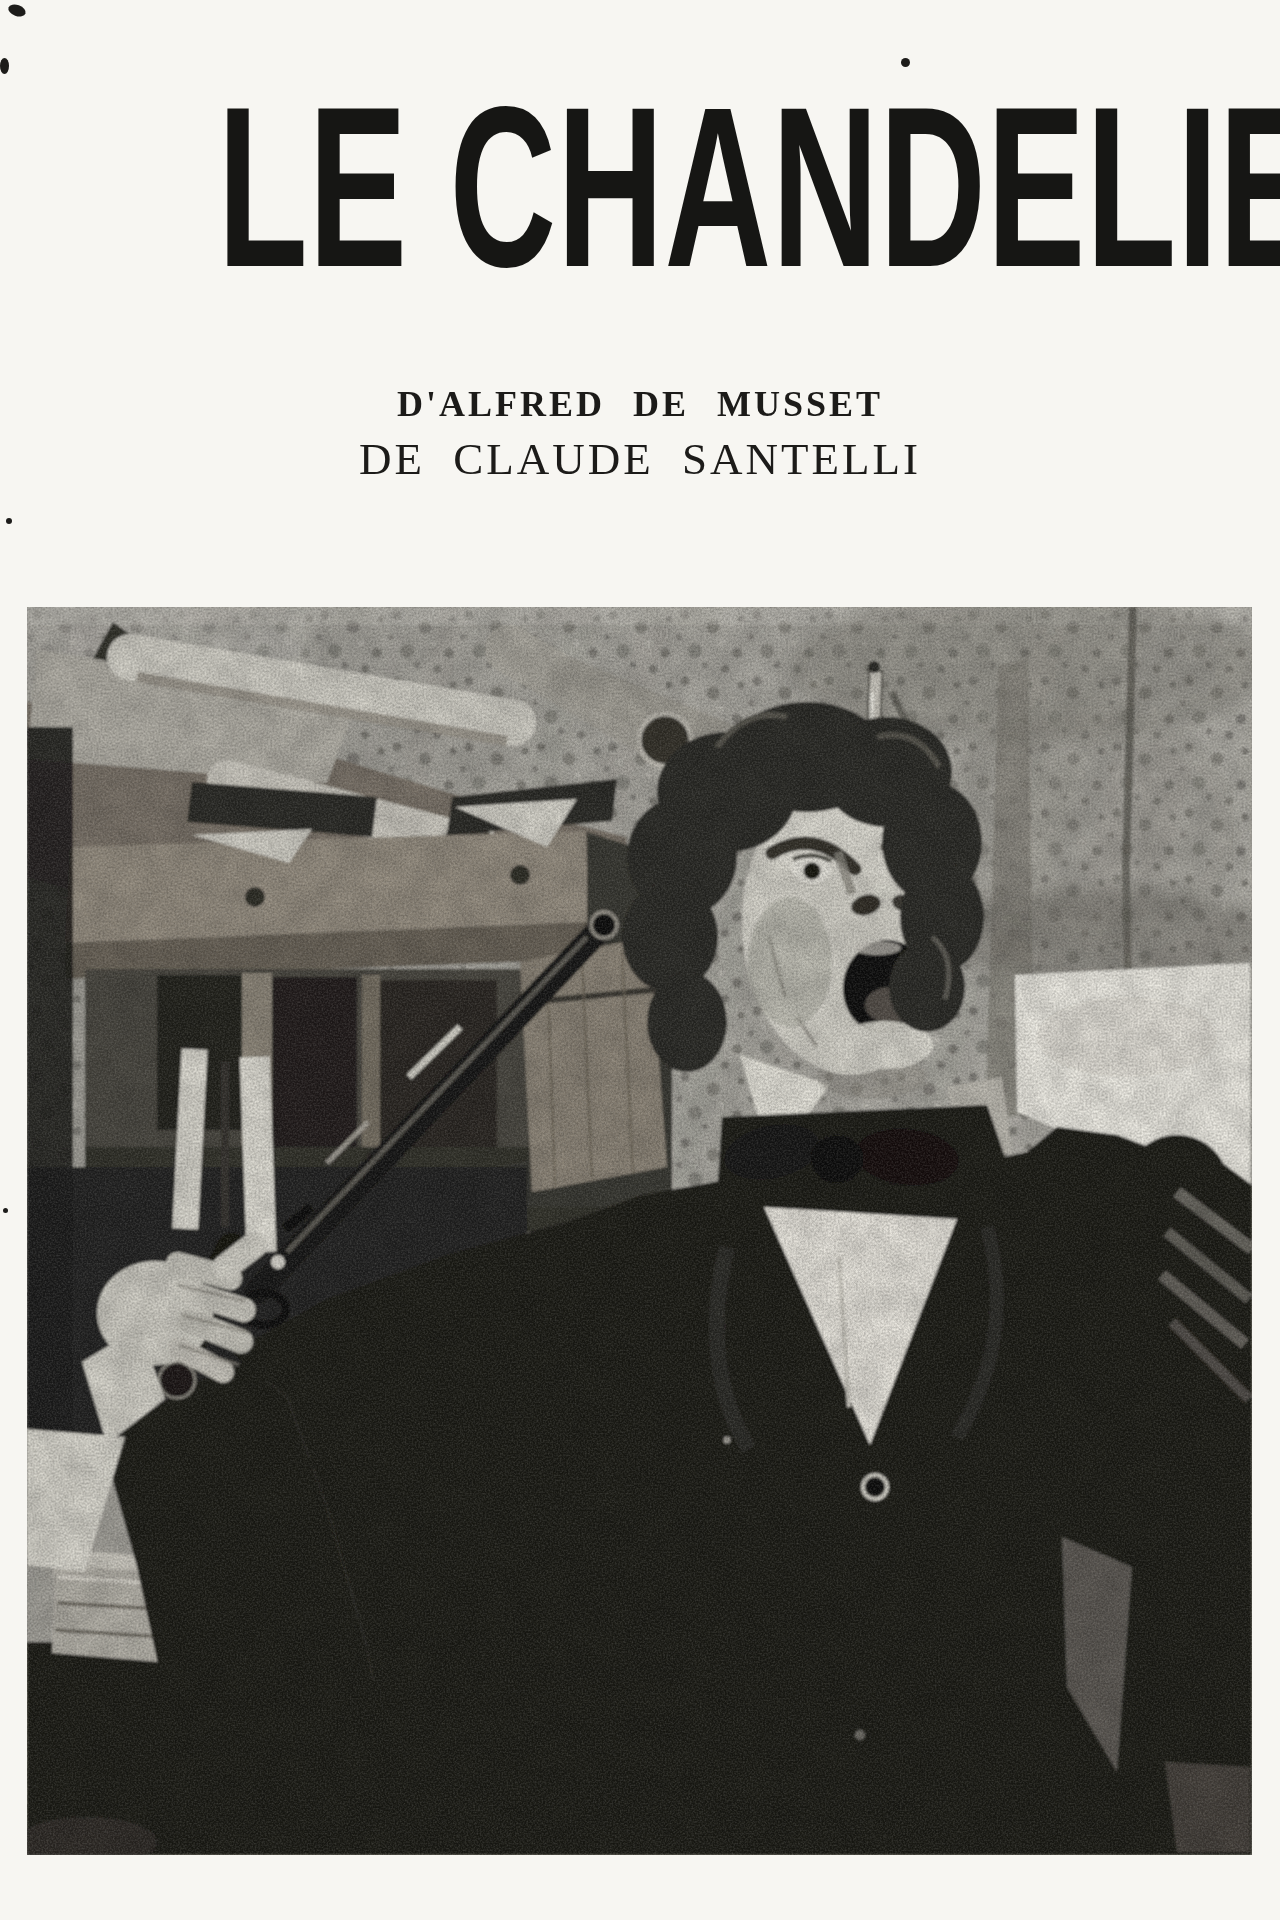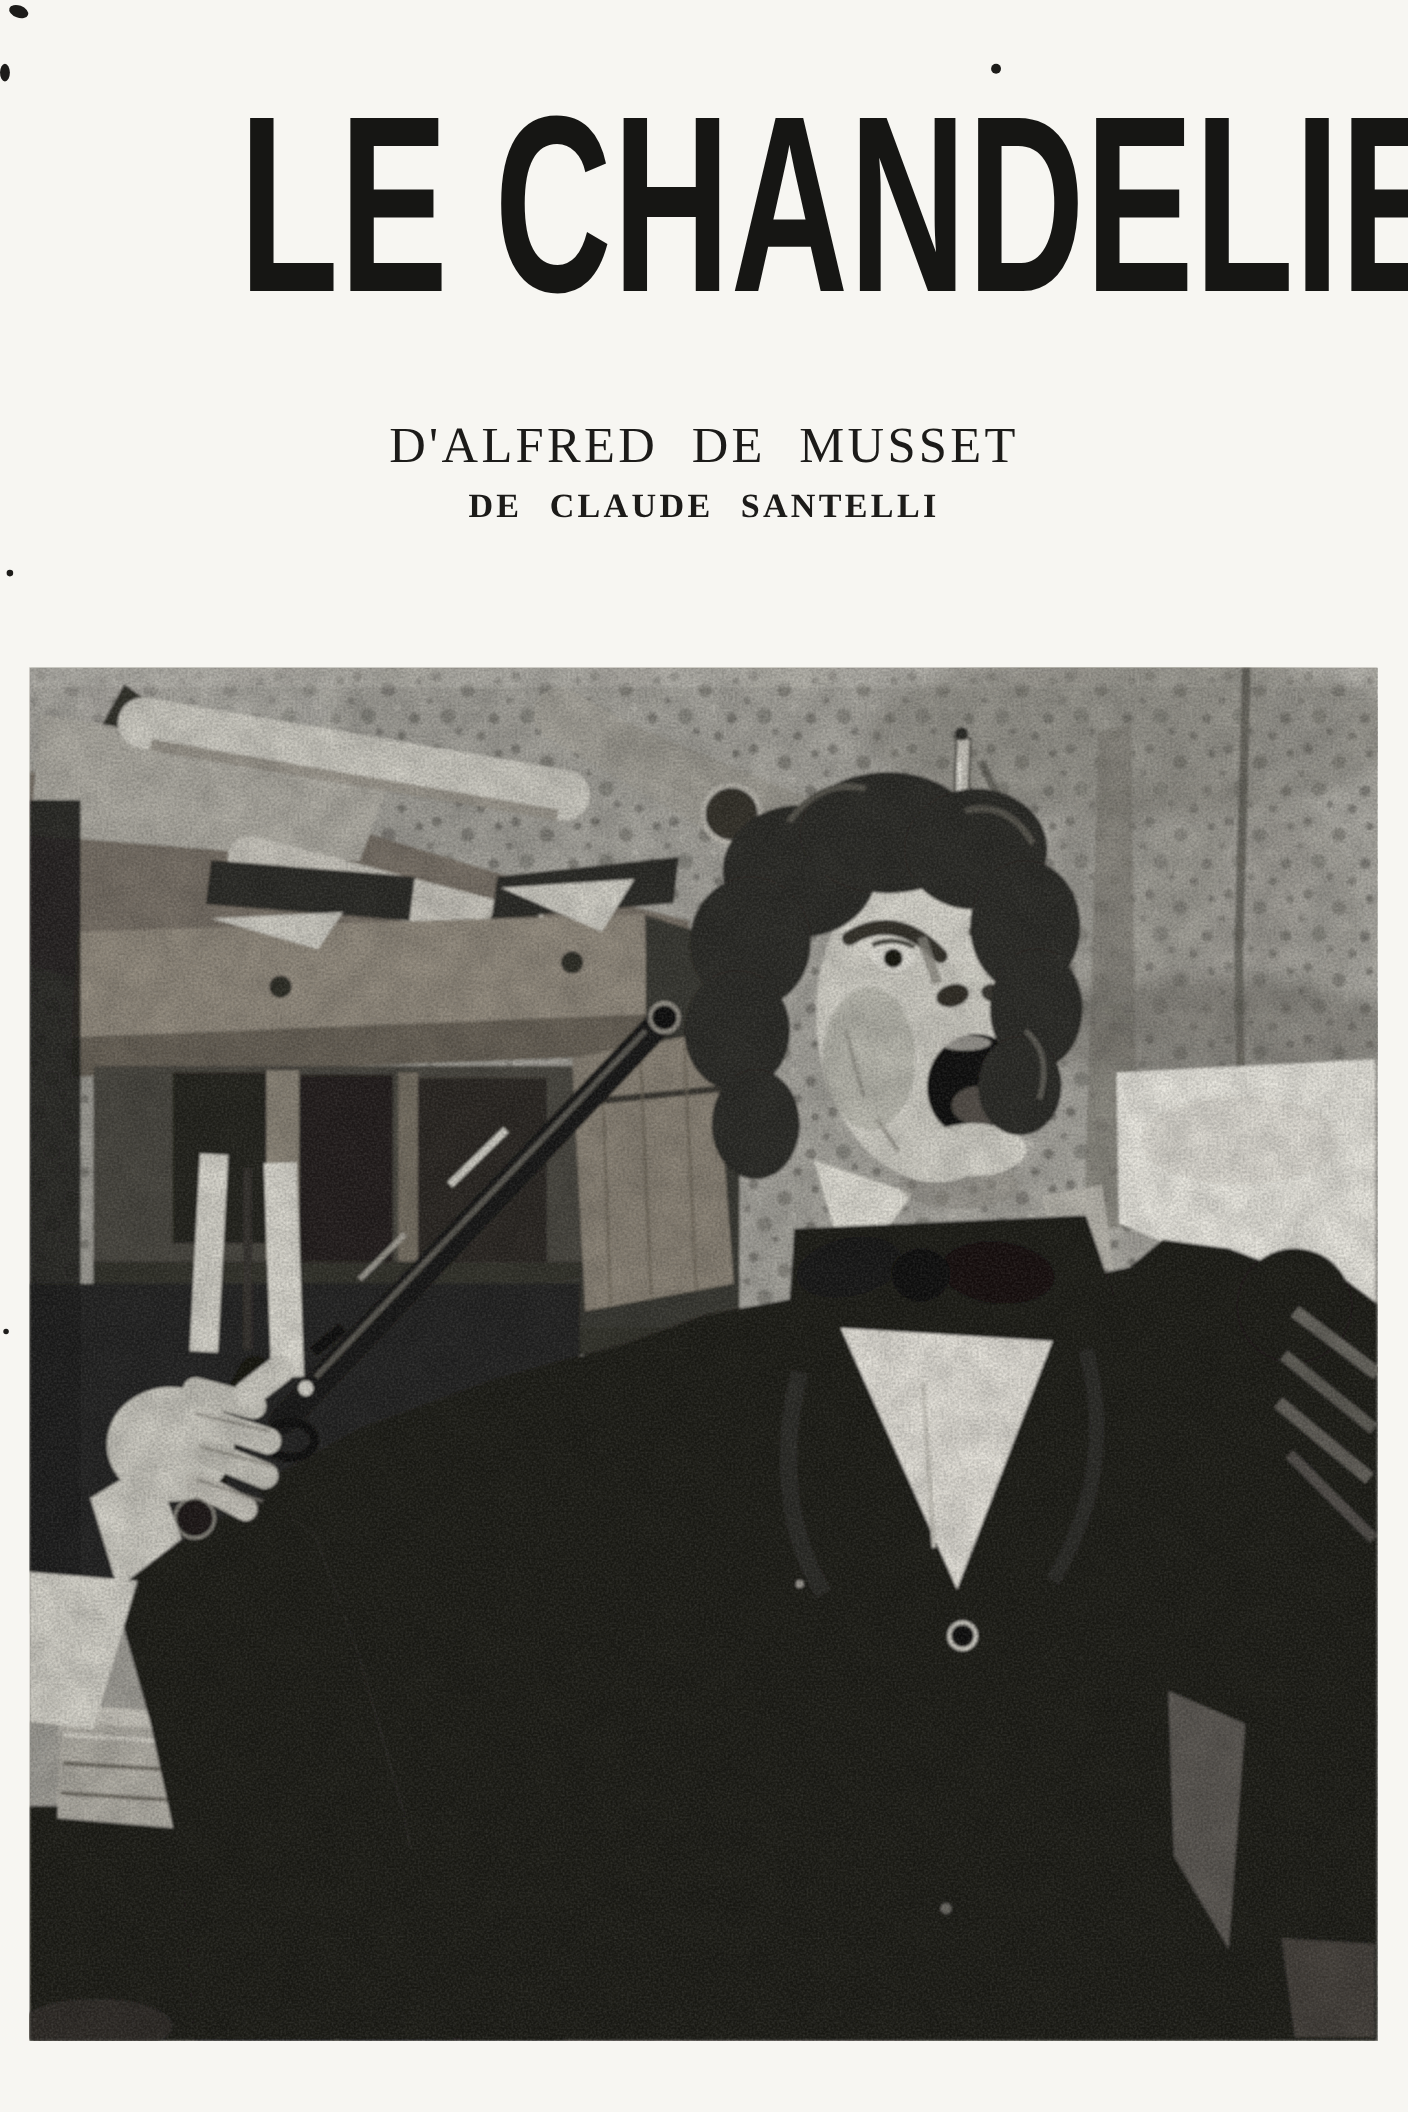--- a/index.html
+++ b/index.html
@@ -15,29 +15,29 @@
     font-family:"Liberation Sans", sans-serif;
     font-weight:bold;font-size:224px;line-height:1;
     color:#161614;letter-spacing:1px;
     transform:scale(0.66,1.02);transform-origin:50% 0%;
   }
   .credits{
     position:absolute;top:376px;left:0;width:100%;
     text-align:center;color:#1c1b19;
   }
   .credit-line-1{
-    font-weight:normal;font-size:46px;line-height:57px;
+    font-weight:bold;font-size:36px;line-height:57px;
     letter-spacing:3px;word-spacing:16px;
   }
   .credit-line-2{
     font-weight:normal;font-size:45px;line-height:55px;
     letter-spacing:4px;word-spacing:26px;
   }
   .credit-line-3{
-    font-weight:bold;font-size:31px;line-height:53px;
+    font-weight:normal;font-size:45px;line-height:53px;
     letter-spacing:3px;word-spacing:14px;
   }
   .photo{
     position:absolute;left:27px;top:607px;width:1225px;height:1248px;
     background:#a6a39c;
   }
   .speck{position:absolute;background:#1d1c1a;border-radius:50%;}
 </style>
 </head>
 <body>

